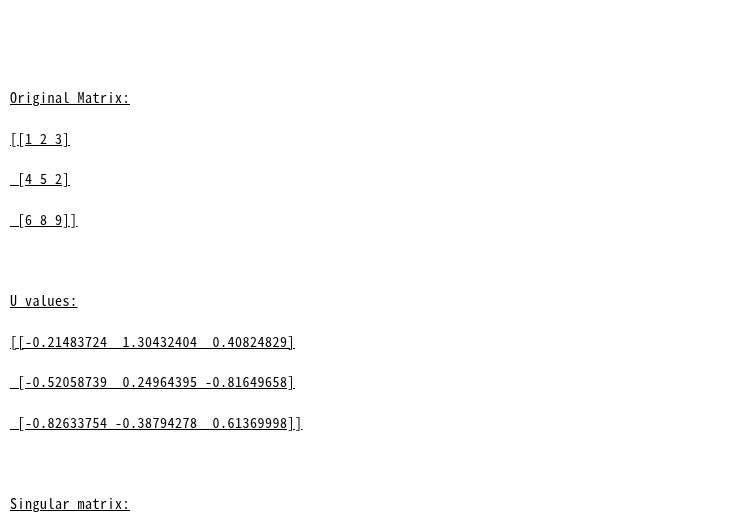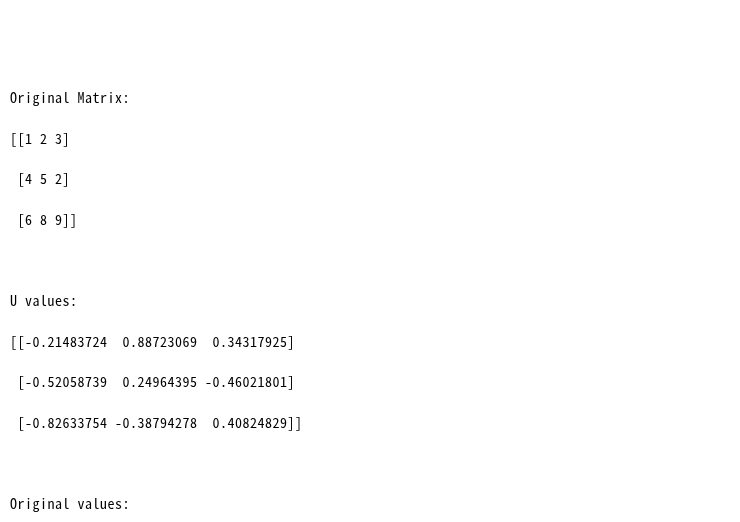--- a/index.html
+++ b/index.html
@@ -14,41 +14,42 @@
     font-size: 14px;
     line-height: 1.45;
     color: #000;
     padding: 6px 10px;
     box-sizing: border-box;
     white-space: pre;
     letter-spacing: 0.5px;
   }
   .block {
     margin-bottom: 0;
+    text-decoration: underline;
   }
   .blank {
     height: 1.45em;
   }
 </style>
 </head>
 <body>
 
 
 
 <div class="block">Original Matrix:</div>
 <div class="block">[[1 2 3]</div>
 <div class="block"> [4 5 2]</div>
 <div class="block"> [6 8 9]]</div>
 <div class="blank"></div>
 <div class="block">U values:</div>
-<div class="block">[[-0.21483724  0.88723069  0.34317925]</div>
-<div class="block"> [-0.52058739  0.24964395 -0.46021801]</div>
-<div class="block"> [-0.82633754 -0.38794278  0.40824829]]</div>
+<div class="block">[[-0.21483724  1.30432404  0.40824829]</div>
+<div class="block"> [-0.52058739  0.24964395 -0.81649658]</div>
+<div class="block"> [-0.82633754 -0.38794278  0.61369998]]</div>
 <div class="blank"></div>
-<div class="block">Original values:</div>
+<div class="block">Singular matrix:</div>
 
 
 
 
 
 
 
 
 
 

